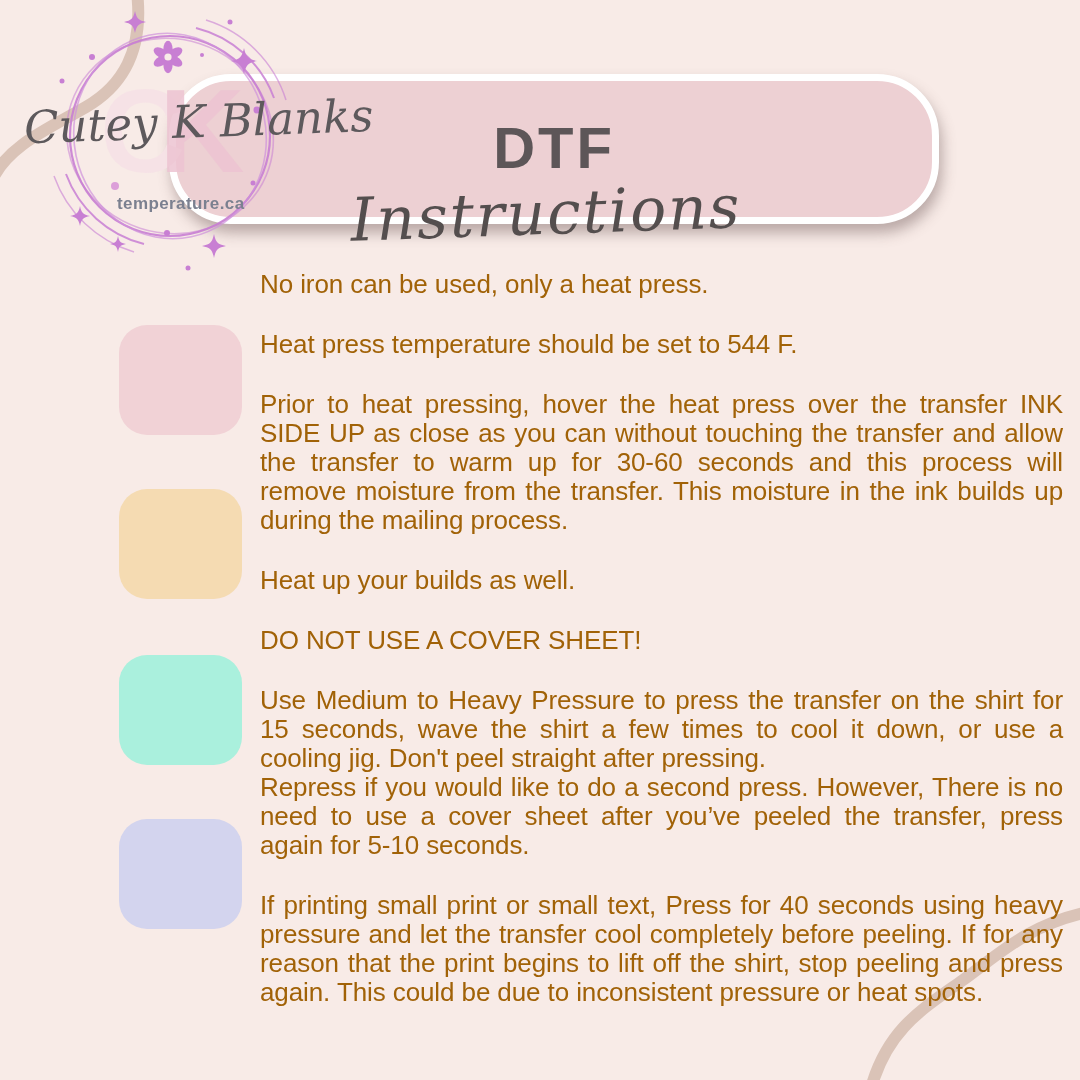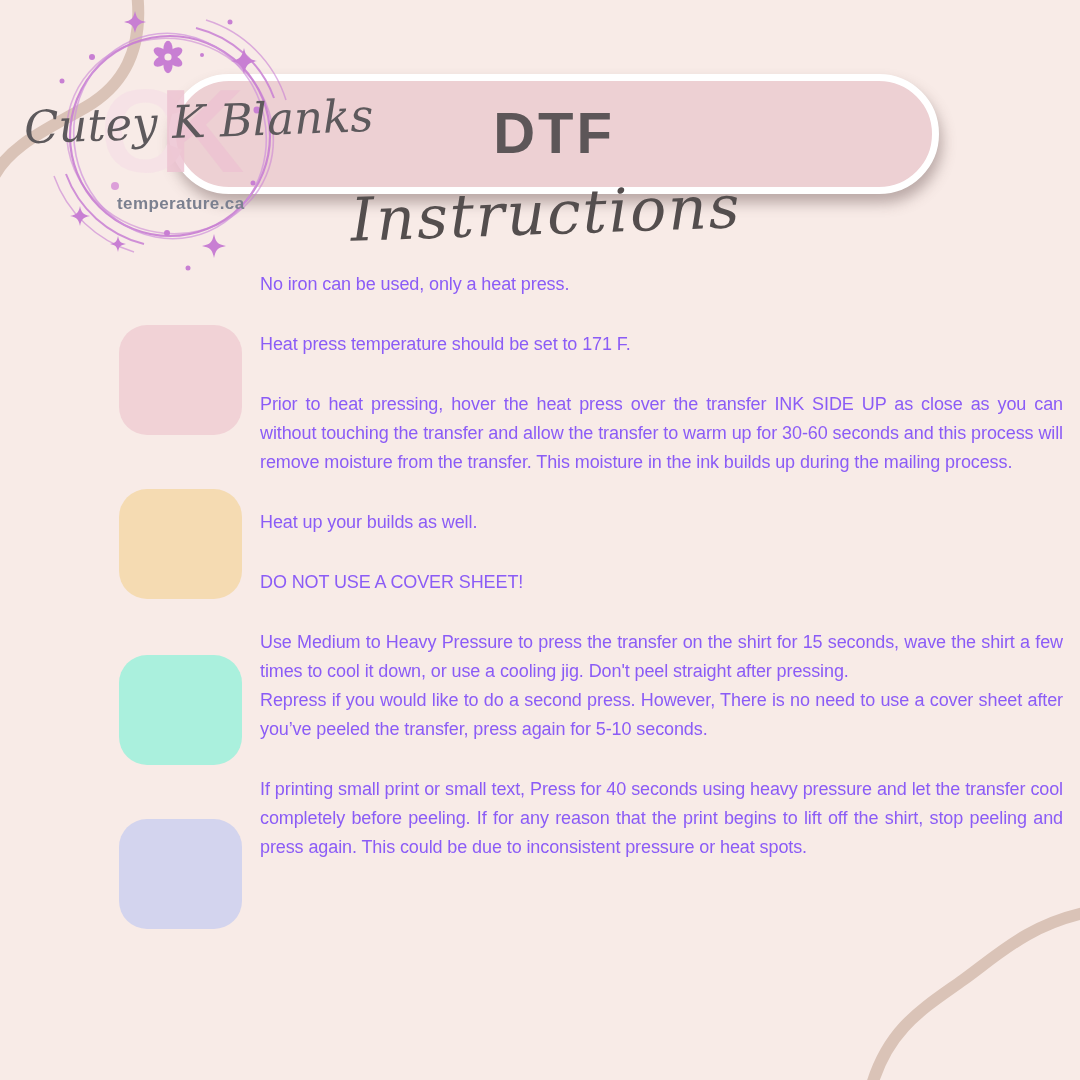--- a/index.html
+++ b/index.html
@@ -7,21 +7,21 @@
     position:relative;
     width:1080px;height:1080px;
     overflow:hidden;
     font-family:"Liberation Sans",sans-serif;
   }
   
   #bg-curves{position:absolute;left:0;top:0;width:1080px;height:1080px;z-index:0;pointer-events:none;}
 
   
   .header-pill{
-    position:absolute;left:169px;top:74px;width:770px;height:120px;
+    position:absolute;left:169px;top:74px;width:770px;height:150px;
     border-radius:62px;
     border:7px solid #ffffff;
     box-shadow:3px 9px 14px rgba(110,88,88,0.45);
     box-sizing:border-box;
     z-index:1;
     display:flex;align-items:center;justify-content:center;
   }
   .header-title{
     font-size:58px;font-weight:700;letter-spacing:3px;
     color:#5d5658;margin-top:-4px;
@@ -66,22 +66,22 @@
     border-radius:28px;z-index:1;
   }
   #swatch-0{top:325px;}
   #swatch-1{top:489px;}
   #swatch-2{top:655px;}
   #swatch-3{top:819px;}
 
   
   .text-column{
     position:absolute;left:260px;top:270px;width:803px;z-index:1;
-    color:#8b5cf6;
-    font-size:18px;line-height:29px;letter-spacing:-0.1px;
+    color:#a16207;
+    font-size:26px;line-height:29px;letter-spacing:-0.1px;
   }
   .text-column p{margin:0 0 31px 0;white-space:pre-line;}
   .text-column p.justify{text-align:justify;}
 </style>
 </head>
 <body>
 
 <div id="canvas" style="background: rgb(248, 235, 231);">
 
   <svg id="bg-curves" viewBox="0 0 1080 1080">
@@ -137,21 +137,21 @@
   <div class="brand-script">Cutey K Blanks</div>
   <div class="brand-site">temperature.ca</div>
 
   <div class="swatch" id="swatch-0" style="background: rgb(241, 210, 214);"></div>
   <div class="swatch" id="swatch-1" style="background: rgb(245, 219, 178);"></div>
   <div class="swatch" id="swatch-2" style="background: rgb(170, 240, 221);"></div>
   <div class="swatch" id="swatch-3" style="background: rgb(211, 212, 238);"></div>
 
   <div class="text-column">
     <p>No iron can be used, only a heat press.</p>
-    <p>Heat press temperature should be set to 171 F.</p>
+    <p>Heat press temperature should be set to 544 F.</p>
     <p class="justify">Prior to heat pressing, hover the heat press over the transfer INK SIDE UP as close as you can without touching the transfer and allow the transfer to warm up for 30-60 seconds and this process will remove moisture from the transfer. This moisture in the ink builds up during the mailing process.</p>
     <p>Heat up your builds as well.</p>
     <p>DO NOT USE A COVER SHEET!</p>
     <p class="justify">Use Medium to Heavy Pressure to press the transfer on the shirt for 15 seconds, wave the shirt a few times to cool it down, or use a cooling jig. Don't peel straight after pressing.
 Repress if you would like to do a second press. However, There is no need to use a cover sheet after you’ve peeled the transfer, press again for 5-10 seconds.</p>
     <p class="justify">If printing small print or small text, Press for 40 seconds using heavy pressure and let the transfer cool completely before peeling. If for any reason that the print begins to lift off the shirt, stop peeling and press again. This could be due to inconsistent pressure or heat spots.</p>
   </div>
 
 </div>
 

